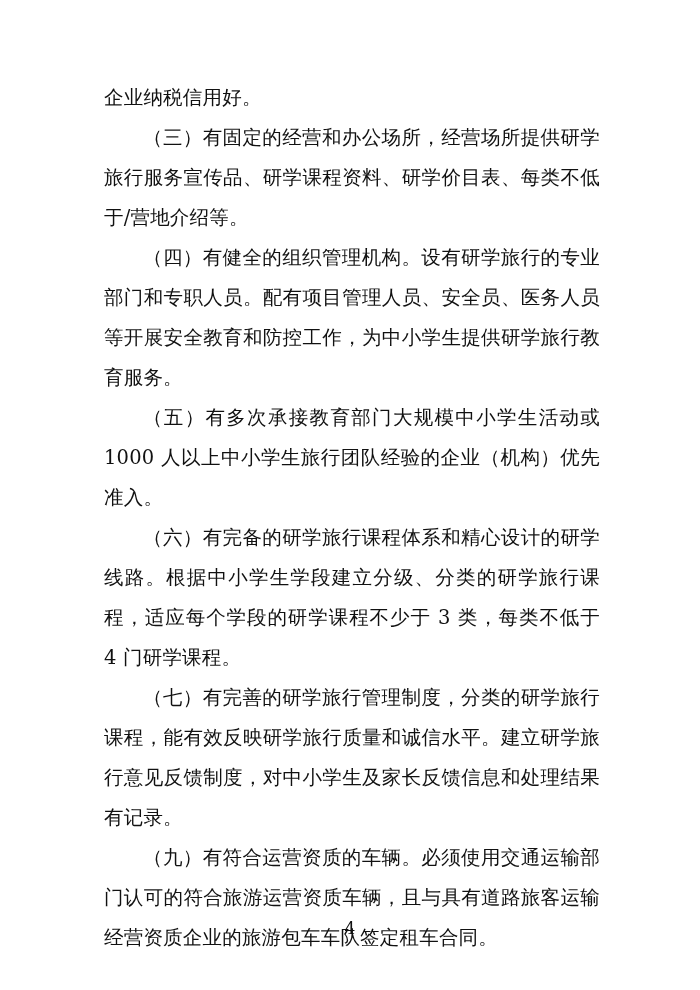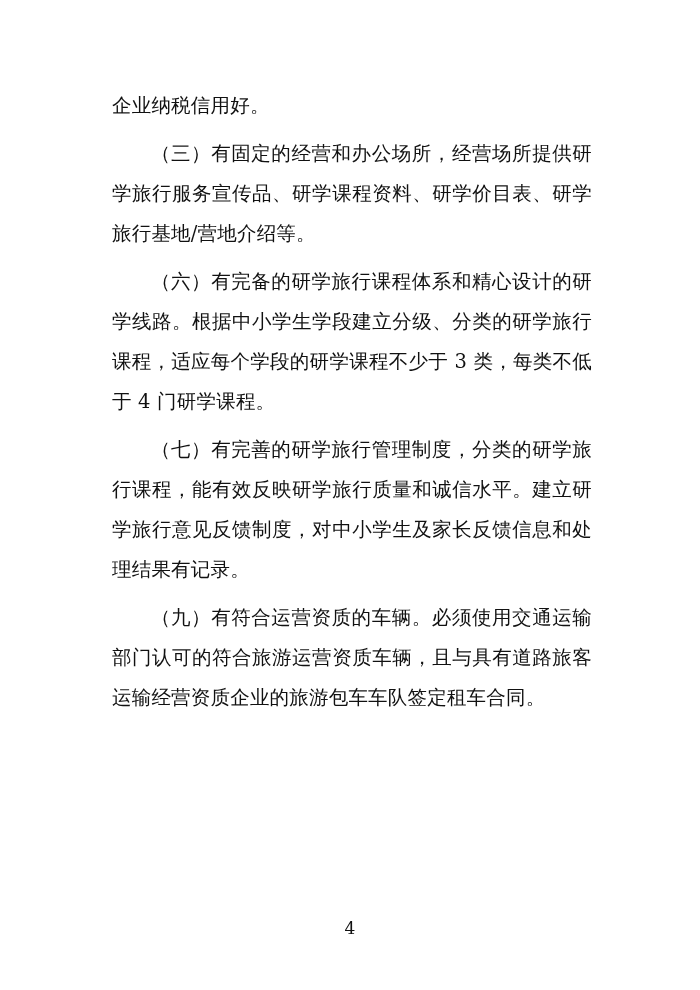--- a/index.html
+++ b/index.html
@@ -22,21 +22,21 @@
     padding: 78px 100px 0 104px;
   }
   .body-text {
     font-size: 19.5px;
     line-height: 40px;
     text-align: justify;
     text-justify: inter-ideograph;
     letter-spacing: 0.2px;
   }
   .para {
-    margin: 8px;
+    margin: 0;
     padding: 0;
     text-indent: 0;
   }
   .para.indent {
     text-indent: 2em;
   }
   .page-number {
     position: absolute;
     left: 0;
     right: 0;
@@ -46,20 +46,22 @@
     font-family: "DejaVu Serif", "Liberation Serif", serif;
     color: #111111;
   }
 </style>
 </head>
 <body>
 
 <div class="page">
   <div class="body-text">
     <p class="para">企业纳税信用好。</p>
-    <p class="para indent">（三）有固定的经营和办公场所，经营场所提供研学旅行服务宣传品、研学课程资料、研学价目表、研学旅行基地/营地介绍等。</p>
+    <p class="para indent">（三）有固定的经营和办公场所，经营场所提供研学旅行服务宣传品、研学课程资料、研学价目表、每类不低于/营地介绍等。</p>
+    <p class="para indent">（四）有健全的组织管理机构。设有研学旅行的专业部门和专职人员。配有项目管理人员、安全员、医务人员等开展安全教育和防控工作，为中小学生提供研学旅行教育服务。</p>
+    <p class="para indent">（五）有多次承接教育部门大规模中小学生活动或 1000 人以上中小学生旅行团队经验的企业（机构）优先准入。</p>
     <p class="para indent">（六）有完备的研学旅行课程体系和精心设计的研学线路。根据中小学生学段建立分级、分类的研学旅行课程，适应每个学段的研学课程不少于 3 类，每类不低于 4 门研学课程。</p>
     <p class="para indent">（七）有完善的研学旅行管理制度，分类的研学旅行课程，能有效反映研学旅行质量和诚信水平。建立研学旅行意见反馈制度，对中小学生及家长反馈信息和处理结果有记录。</p>
     <p class="para indent">（九）有符合运营资质的车辆。必须使用交通运输部门认可的符合旅游运营资质车辆，且与具有道路旅客运输经营资质企业的旅游包车车队签定租车合同。</p>
 
   </div>
   <div class="page-number">4</div>
 </div>
 
 </body></html>

